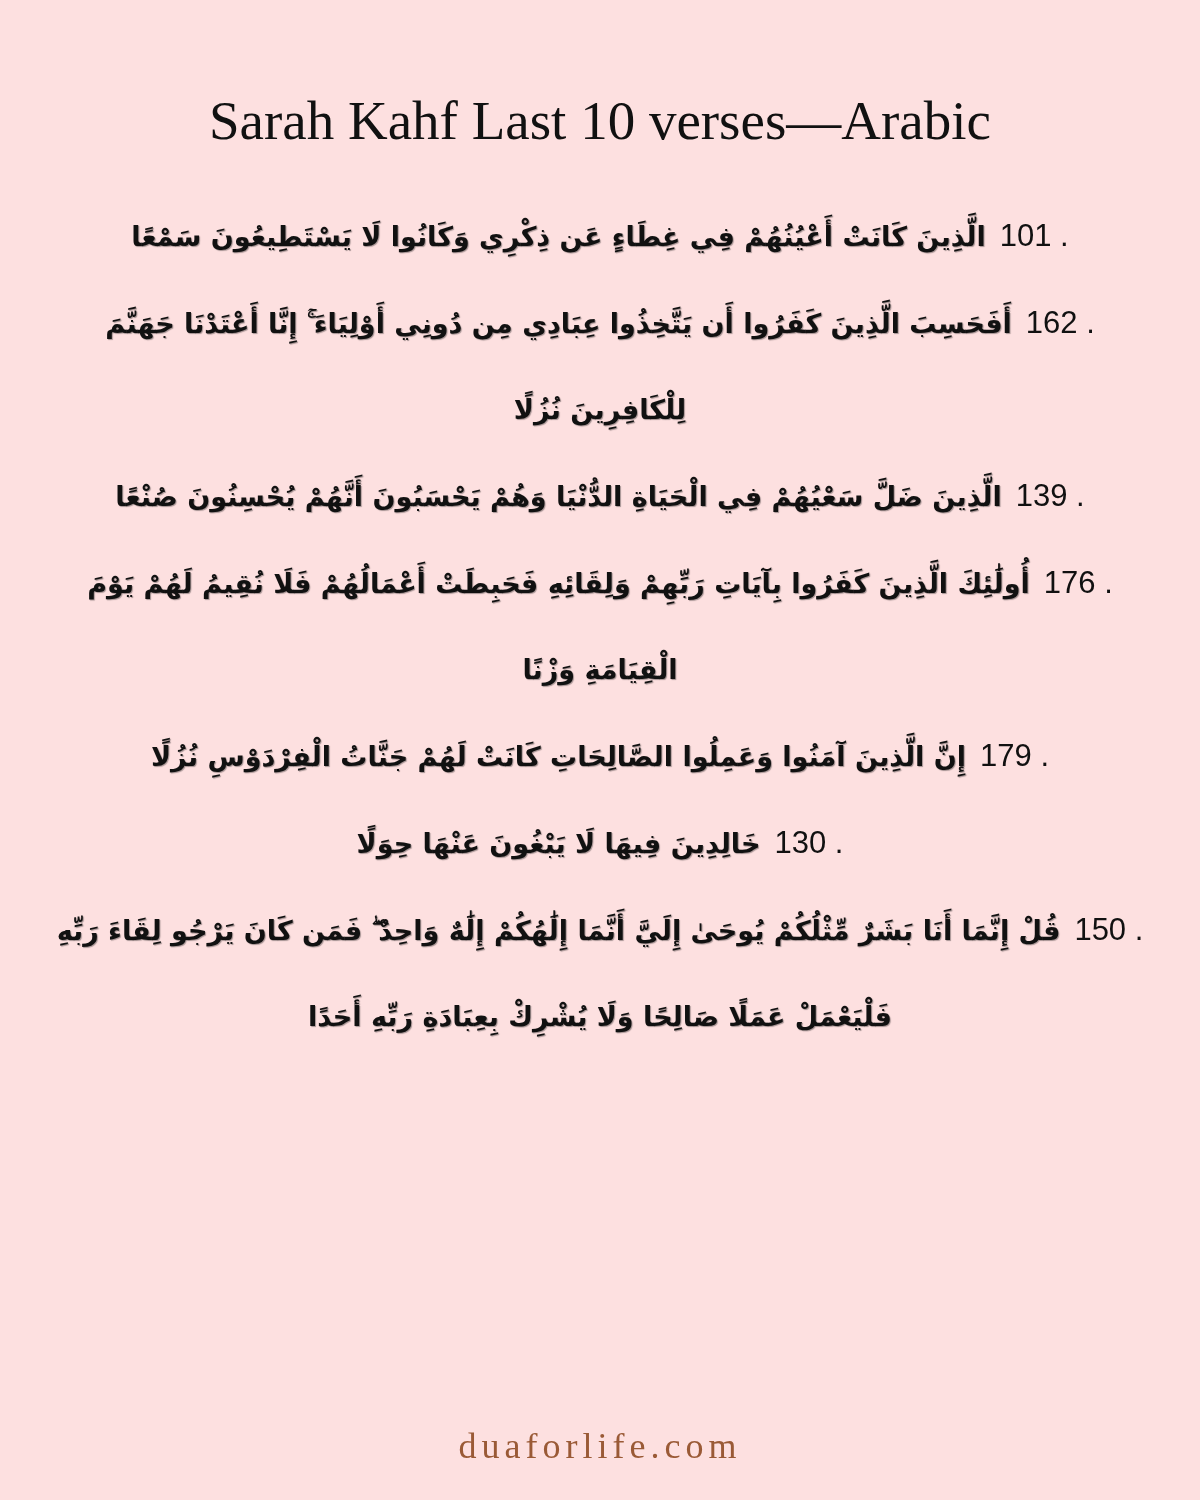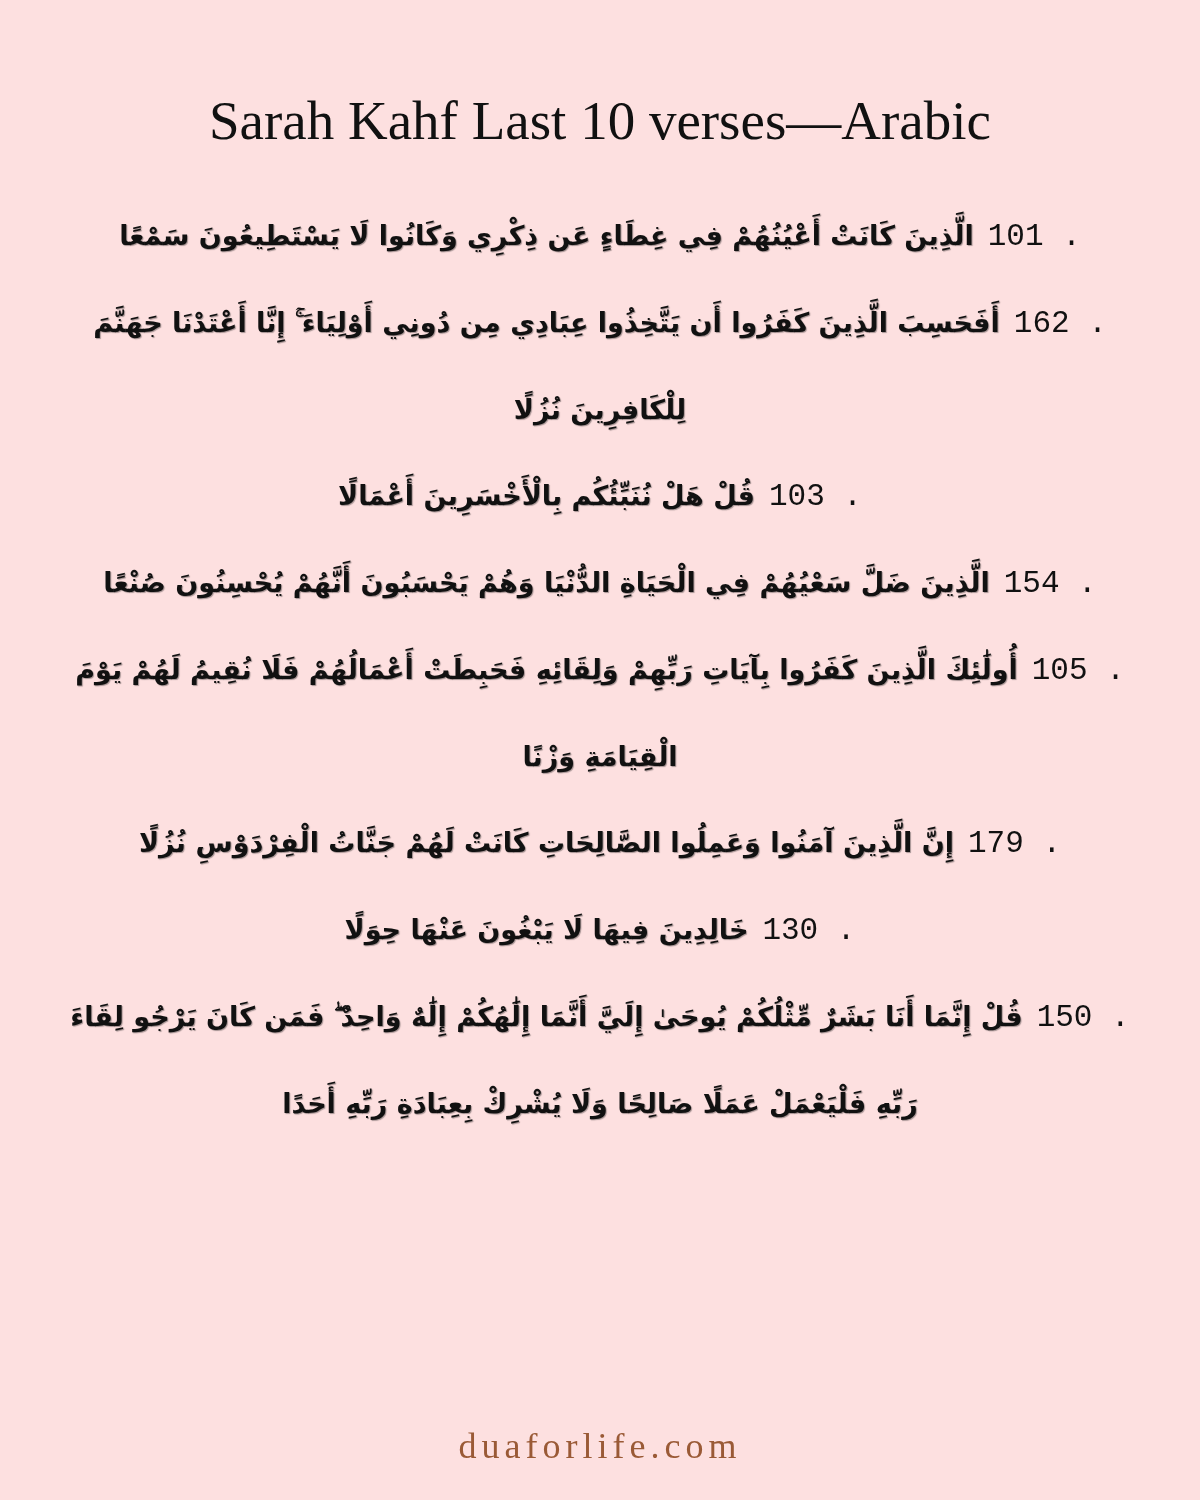--- a/index.html
+++ b/index.html
@@ -38,21 +38,21 @@
       text-align: center;
       font-family: "DejaVu Sans", sans-serif;
       font-weight: bold;
       font-size: 27px;
       line-height: 86px;
       color: #111;
       text-shadow: 1px 1px 1px rgba(0,0,0,0.35);
       margin: 0;
     }
     .verse .num {
-      font-family: Liberation Mono, monospace;
+      font-family: Liberation Sans, sans-serif;
       font-weight: normal;
       font-size: 31px;
       text-shadow: none;
       unicode-bidi: isolate;
       direction: ltr;
       display: inline-block;
       margin-left: 14px;
     }
     .footer {
       position: absolute;
@@ -67,21 +67,20 @@
     }
   </style>
 </head>
 <body>
 
 <div class="title">Sarah Kahf Last 10 verses—Arabic</div>
 
 <div class="verses">
   <p class="verse"><span class="num">101 .</span><span>الَّذِينَ كَانَتْ أَعْيُنُهُمْ فِي غِطَاءٍ عَن ذِكْرِي وَكَانُوا لَا يَسْتَطِيعُونَ سَمْعًا</span></p>
   <p class="verse"><span class="num">162 .</span><span>أَفَحَسِبَ الَّذِينَ كَفَرُوا أَن يَتَّخِذُوا عِبَادِي مِن دُونِي أَوْلِيَاءَ ۚ إِنَّا أَعْتَدْنَا جَهَنَّمَ لِلْكَافِرِينَ نُزُلًا</span></p>
-  <p class="verse"><span class="num">103 .</span><span>قُلْ هَلْ نُنَبِّئُكُم بِالْأَخْسَرِينَ أَعْمَالًا</span></p>
-  <p class="verse"><span class="num">154 .</span><span>الَّذِينَ ضَلَّ سَعْيُهُمْ فِي الْحَيَاةِ الدُّنْيَا وَهُمْ يَحْسَبُونَ أَنَّهُمْ يُحْسِنُونَ صُنْعًا</span></p>
-  <p class="verse"><span class="num">105 .</span><span>أُولَٰئِكَ الَّذِينَ كَفَرُوا بِآيَاتِ رَبِّهِمْ وَلِقَائِهِ فَحَبِطَتْ أَعْمَالُهُمْ فَلَا نُقِيمُ لَهُمْ يَوْمَ الْقِيَامَةِ وَزْنًا</span></p>
+  <p class="verse"><span class="num">139 .</span><span>الَّذِينَ ضَلَّ سَعْيُهُمْ فِي الْحَيَاةِ الدُّنْيَا وَهُمْ يَحْسَبُونَ أَنَّهُمْ يُحْسِنُونَ صُنْعًا</span></p>
+  <p class="verse"><span class="num">176 .</span><span>أُولَٰئِكَ الَّذِينَ كَفَرُوا بِآيَاتِ رَبِّهِمْ وَلِقَائِهِ فَحَبِطَتْ أَعْمَالُهُمْ فَلَا نُقِيمُ لَهُمْ يَوْمَ الْقِيَامَةِ وَزْنًا</span></p>
   <p class="verse"><span class="num">179 .</span><span>إِنَّ الَّذِينَ آمَنُوا وَعَمِلُوا الصَّالِحَاتِ كَانَتْ لَهُمْ جَنَّاتُ الْفِرْدَوْسِ نُزُلًا</span></p>
   <p class="verse"><span class="num">130 .</span><span>خَالِدِينَ فِيهَا لَا يَبْغُونَ عَنْهَا حِوَلًا</span></p>
   <p class="verse"><span class="num">150 .</span><span>قُلْ إِنَّمَا أَنَا بَشَرٌ مِّثْلُكُمْ يُوحَىٰ إِلَيَّ أَنَّمَا إِلَٰهُكُمْ إِلَٰهٌ وَاحِدٌ ۖ فَمَن كَانَ يَرْجُو لِقَاءَ رَبِّهِ فَلْيَعْمَلْ عَمَلًا صَالِحًا وَلَا يُشْرِكْ بِعِبَادَةِ رَبِّهِ أَحَدًا</span></p>
 </div>
 
 <div class="footer">duaforlife.com</div>
 
 </body></html>

